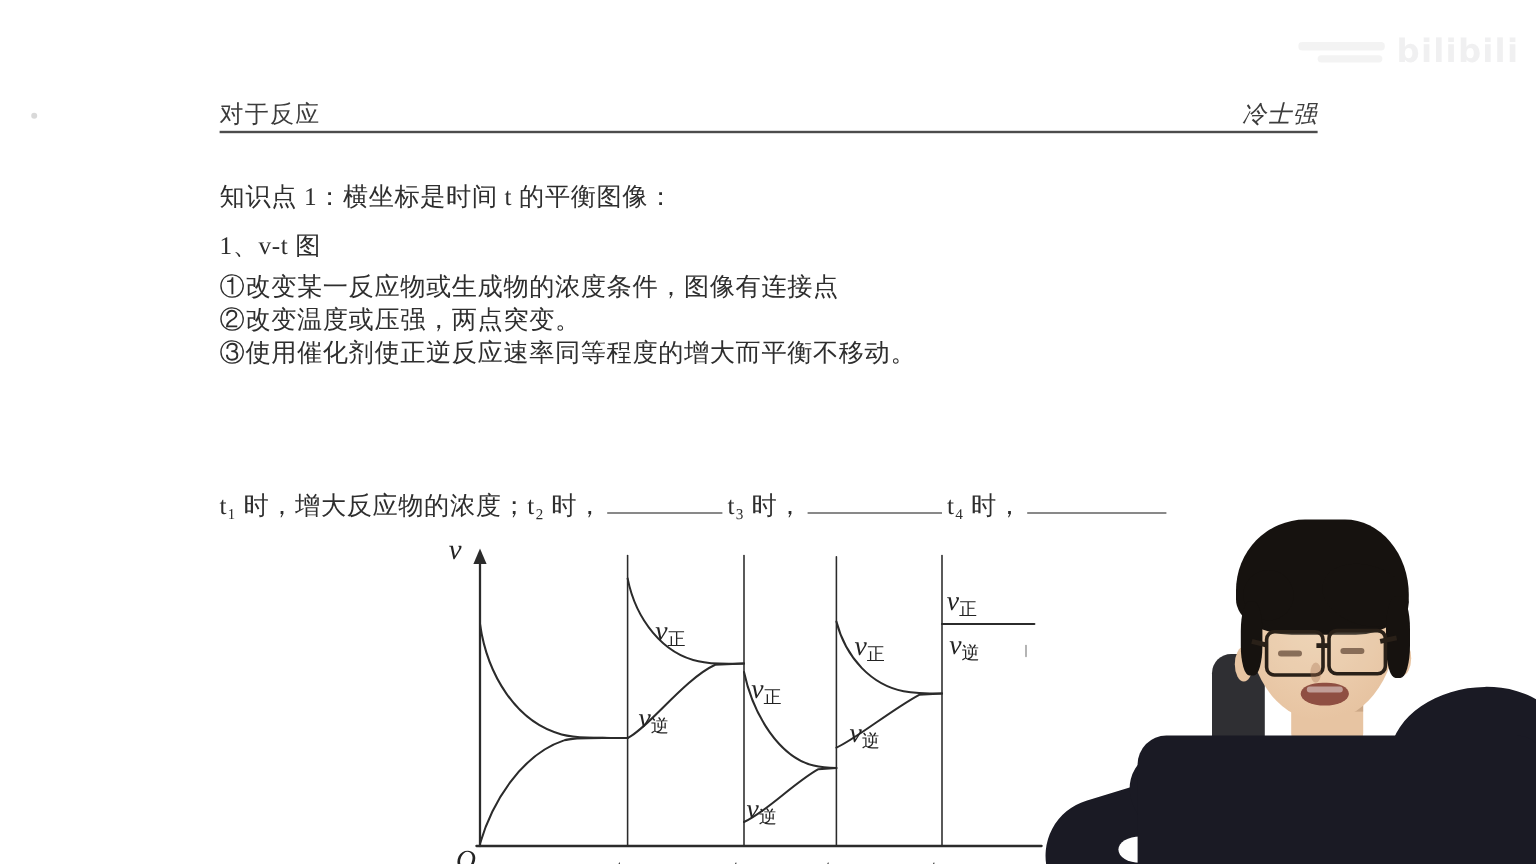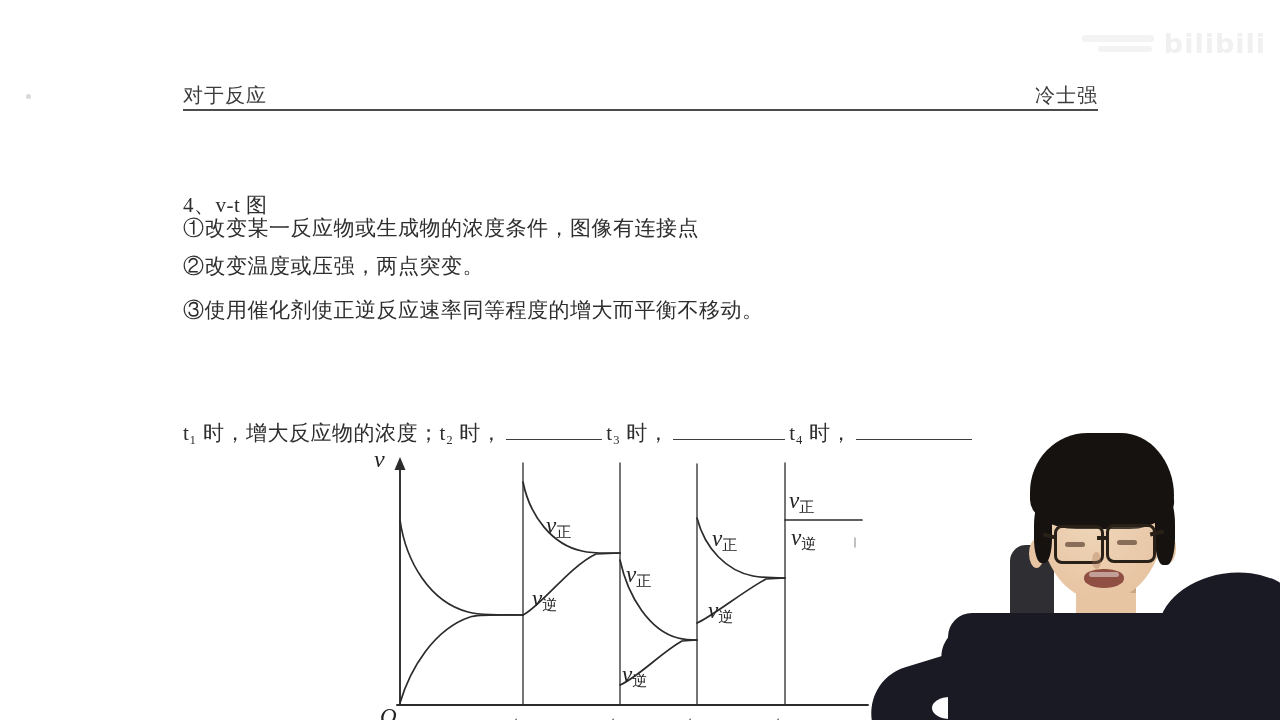--- a/index.html
+++ b/index.html
@@ -8,26 +8,26 @@
     overflow:hidden;font-family:"Liberation Serif", serif;color:var(--ink,#2b2b2b);
   }
   
   .wm{position:absolute;top:28px;right:14px;display:flex;align-items:center;gap:10px;opacity:.9;}
   .wm-smudge{display:flex;flex-direction:column;gap:4px;}
   .wm-smudge i{display:block;background:#f2f2f2;border-radius:3px;}
   .wm-logo{font-family:"DejaVu Sans",sans-serif;font-weight:bold;font-size:27px;color:#efeff0;letter-spacing:1px;}
   
   .doc-header{position:absolute;left:183px;top:82px;width:915px;height:26px;font-size:20px;letter-spacing:1px;color:#3c3c3c;}
   .doc-header .course{position:absolute;left:0;top:0;}
-  .doc-header .teacher{position:absolute;right:0;top:0;}
+  .doc-header .teacher{position:absolute;right:0;top:0;font-style:italic;}
   .header-rule{position:absolute;left:183px;top:109px;width:915px;height:2px;background:#4c4c4c;}
   
   .doc-line{position:absolute;left:183px;font-size:21px;letter-spacing:.5px;white-space:nowrap;color:#2e2e2e;}
-  .l1{top:150px}.l2{top:191px}.l3{top:214px}.l4{top:252px}.l5{top:296px}
-  .reaction{top:362px}.fillline{top:416px}
+  .l1{top:150px}.l2{top:191px}.l3{top:225px}.l4{top:252px}.l5{top:280px}
+  .reaction{top:362px}.fillline{top:404px}
   .eq-arrow{display:inline-block;transform:scaleX(2.6);margin:0 26px;font-size:22px;}
   .dh{margin-left:20px;}
   .blank{display:inline-block;height:1.1em;border-bottom:1.6px solid #3d3d3d;vertical-align:baseline;margin:0 4px;}
   .b1{width:96px}.b2{width:112px}.b3{width:116px}
   
   .graph{position:absolute;left:0;top:0;width:1280px;height:720px;pointer-events:none;}
   #graph-svg{position:absolute;left:378px;top:448px;z-index:1;}
   #graph-svg path{fill:none;stroke:var(--ink,#2b2b2b);stroke-width:1.7;stroke-linecap:round;}
   #graph-svg path.axis{stroke-width:1.9;}
   #graph-svg path.tline{stroke-width:1.3;}
@@ -83,21 +83,22 @@
     </span>
     <span class="wm-logo">bilibili</span>
   </div>
 
   <div class="doc-header">
     <span class="course">对于反应</span>
     <span class="teacher">冷士强</span>
   </div>
   <div class="header-rule"></div>
 
-  <div class="doc-line l2">4、v-t 图</div>
+  <div class="doc-line l1">知识点 1：横坐标是时间 t 的平衡图像：</div>
+  <div class="doc-line l2">1、v-t 图</div>
   <div class="doc-line l3">①改变某一反应物或生成物的浓度条件，图像有连接点</div>
   <div class="doc-line l4">②改变温度或压强，两点突变。</div>
   <div class="doc-line l5">③使用催化剂使正逆反应速率同等程度的增大而平衡不移动。</div>
 
 
   <div class="doc-line fillline">
     <span>t₁ 时，增大反应物的浓度；t₂ 时，</span><span class="blank b1"></span><span>t₃ 时，</span><span class="blank b2"></span><span>t₄ 时，</span><span class="blank b3"></span>
   </div>
 
   <div class="graph">

